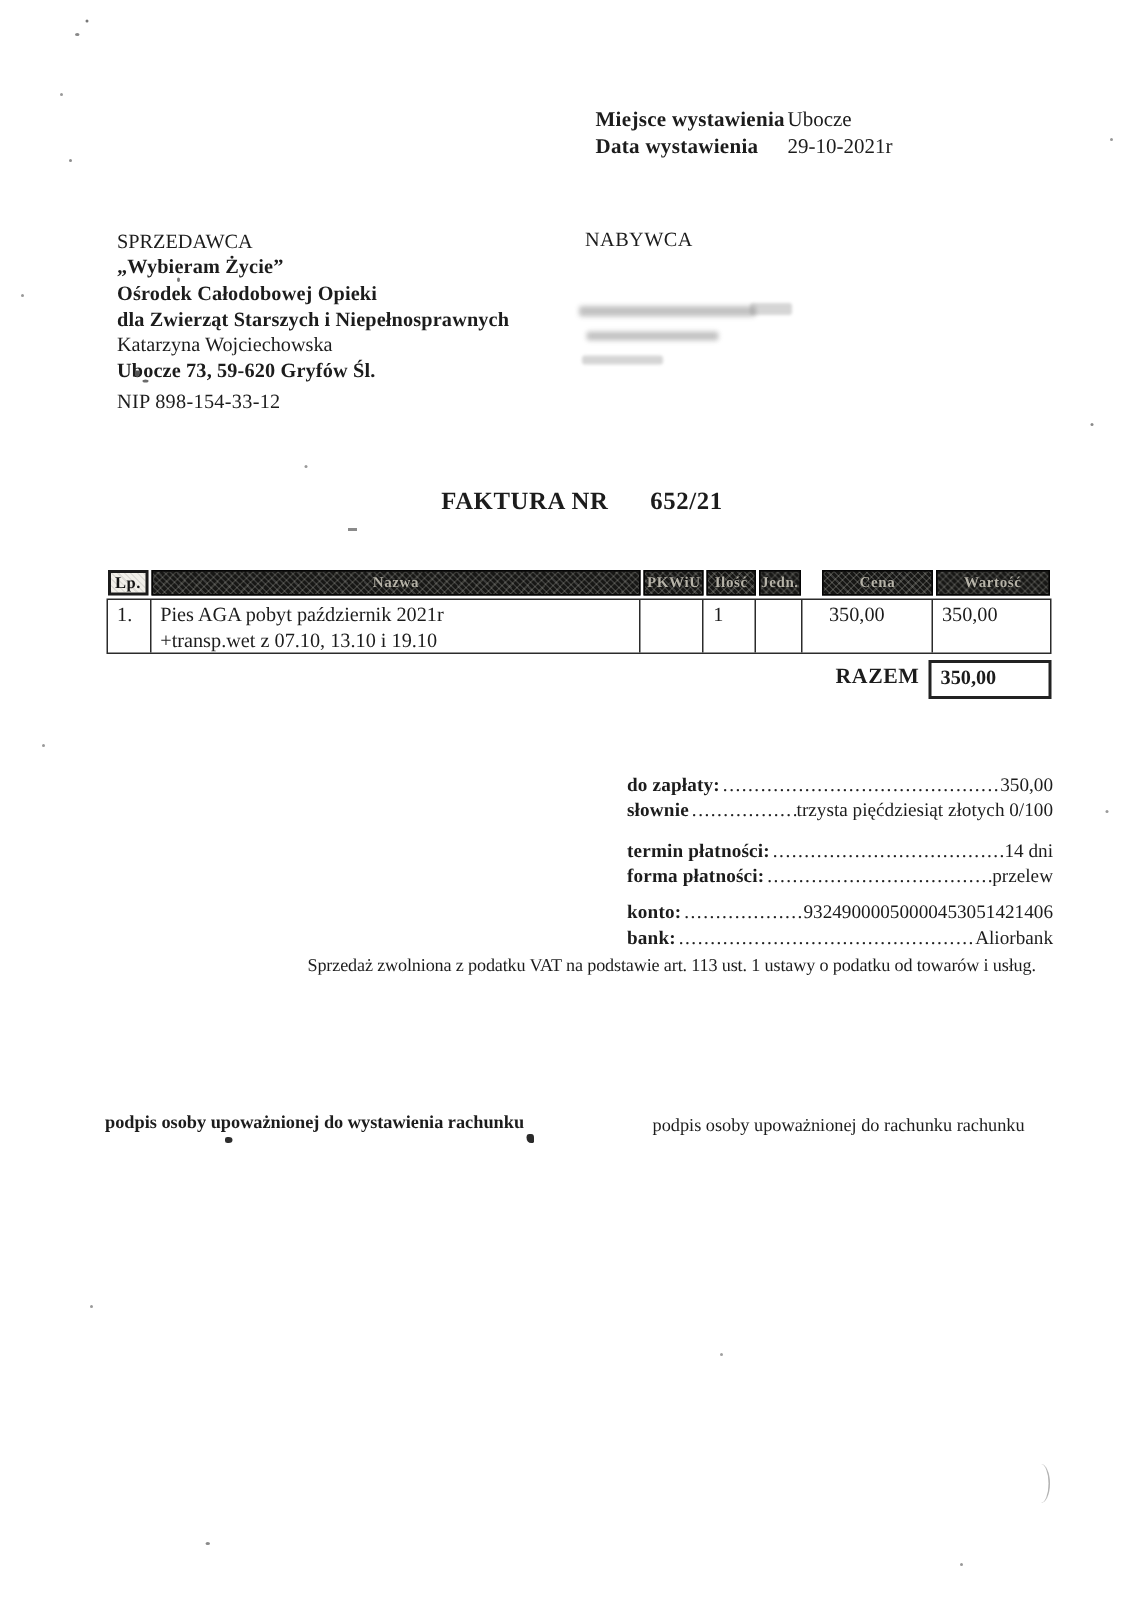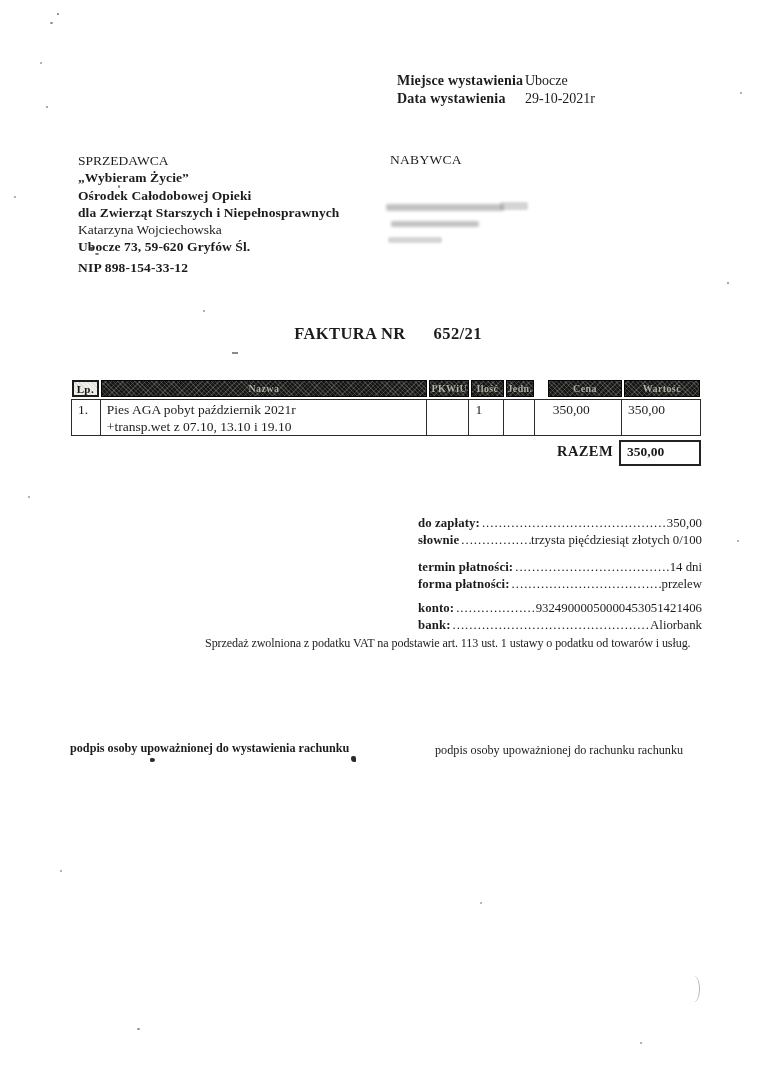--- a/index.html
+++ b/index.html
@@ -14,21 +14,21 @@
   }
   
   .issue-block{position:absolute;left:397px;top:72px;font-size:14px;line-height:18px;}
   .issue-row{display:flex;}
   .issue-label{font-weight:bold;width:128px;letter-spacing:.2px;}
   .issue-value{white-space:nowrap;}
   
   .seller{position:absolute;left:78px;top:152px;font-size:13.5px;line-height:17.3px;}
   .seller .b{font-weight:bold;letter-spacing:.1px;}
   .seller .i{}
-  .seller-nip{position:absolute;left:78px;top:260px;font-size:13.5px;font-weight:bold;letter-spacing:.2px;}
+  .seller-nip{position:absolute;left:78px;top:260px;font-size:13.5px;font-weight:normal;letter-spacing:.2px;}
   
   .buyer{position:absolute;left:390px;top:152px;font-size:13.5px;letter-spacing:.3px;}
   .smudge{position:absolute;background:#6e6e6e;opacity:.42;filter:blur(1.6px);border-radius:2px;}
   .smudge2{position:absolute;background:#8a8a8a;opacity:.35;filter:blur(1.2px);border-radius:2px;}
   
   .title{position:absolute;left:0;top:324px;width:100%;text-align:center;
          font-size:16.5px;font-weight:bold;letter-spacing:.4px;padding-left:12px;box-sizing:border-box;}
   .title .num{margin-left:28px;}
   
   .invoice-table{position:absolute;left:71px;top:380px;width:630px;height:92px;font-size:13.5px;}

